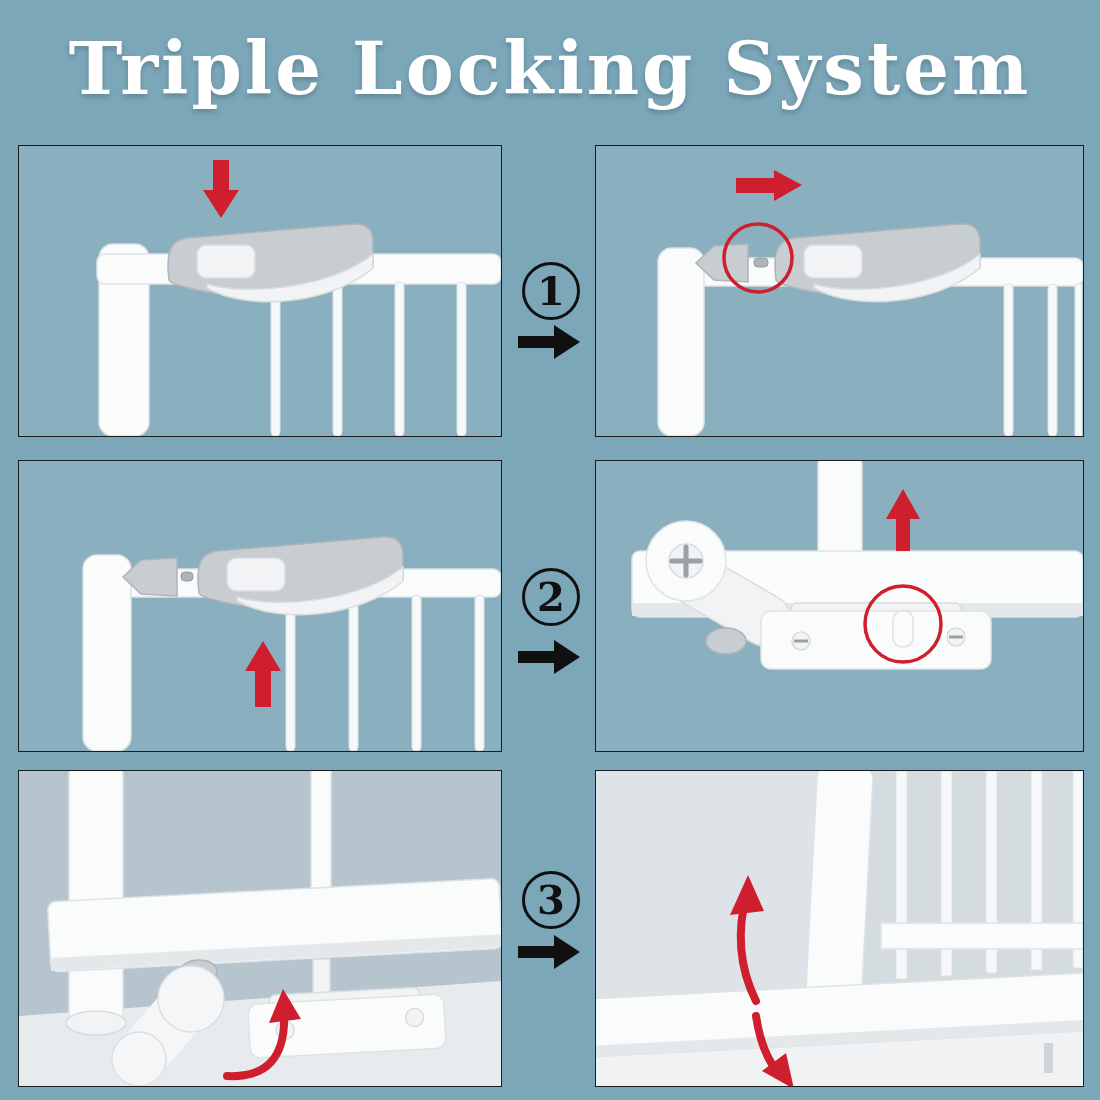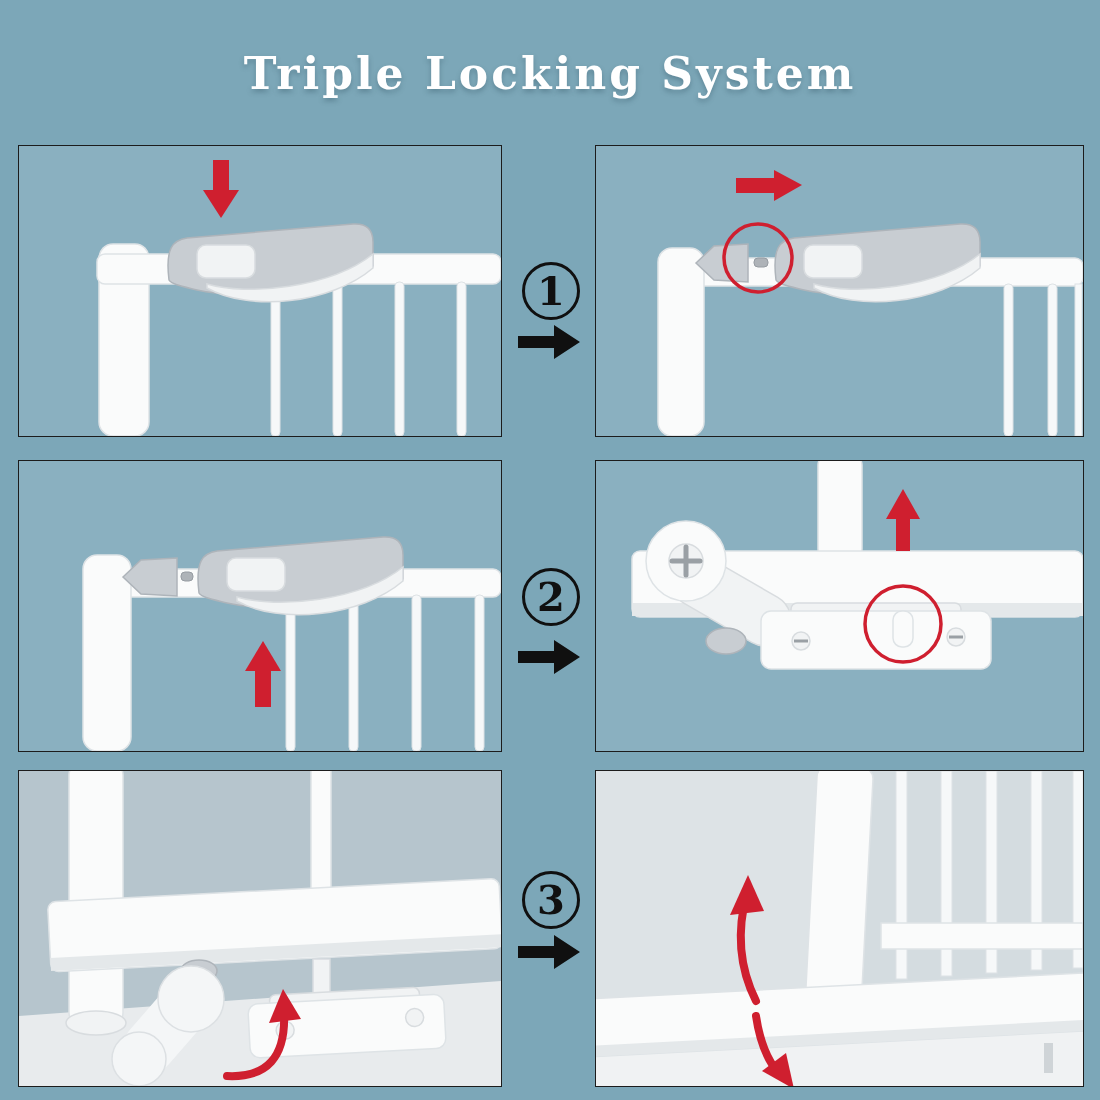--- a/index.html
+++ b/index.html
@@ -11,25 +11,24 @@
     background: var(--page-background, #7CA7B8);
     overflow:hidden;
   }
 
   .page-title {
     position:absolute;
     top:26px; left:0; width:1100px;
     text-align:center;
     font-family: "DejaVu Serif", "Liberation Serif", serif;
     font-weight:bold;
-    font-size:44px;
+    font-size:72px;
     letter-spacing:3px;
     color: var(--title-text, #FFFFFF);
     text-shadow: 0 3px 5px rgba(60,95,110,0.45);
-    margin-top: 22px;
   }
 
   .panel {
     position:absolute;
     border:1px solid #1c1c1c;
     background: var(--panel-background, #8AB0C0);
     overflow:hidden;
   }
   #panel1 { left:18px;  top:145px; width:482px; height:290px; }
   #panel2 { left:595px; top:145px; width:487px; height:290px; }

